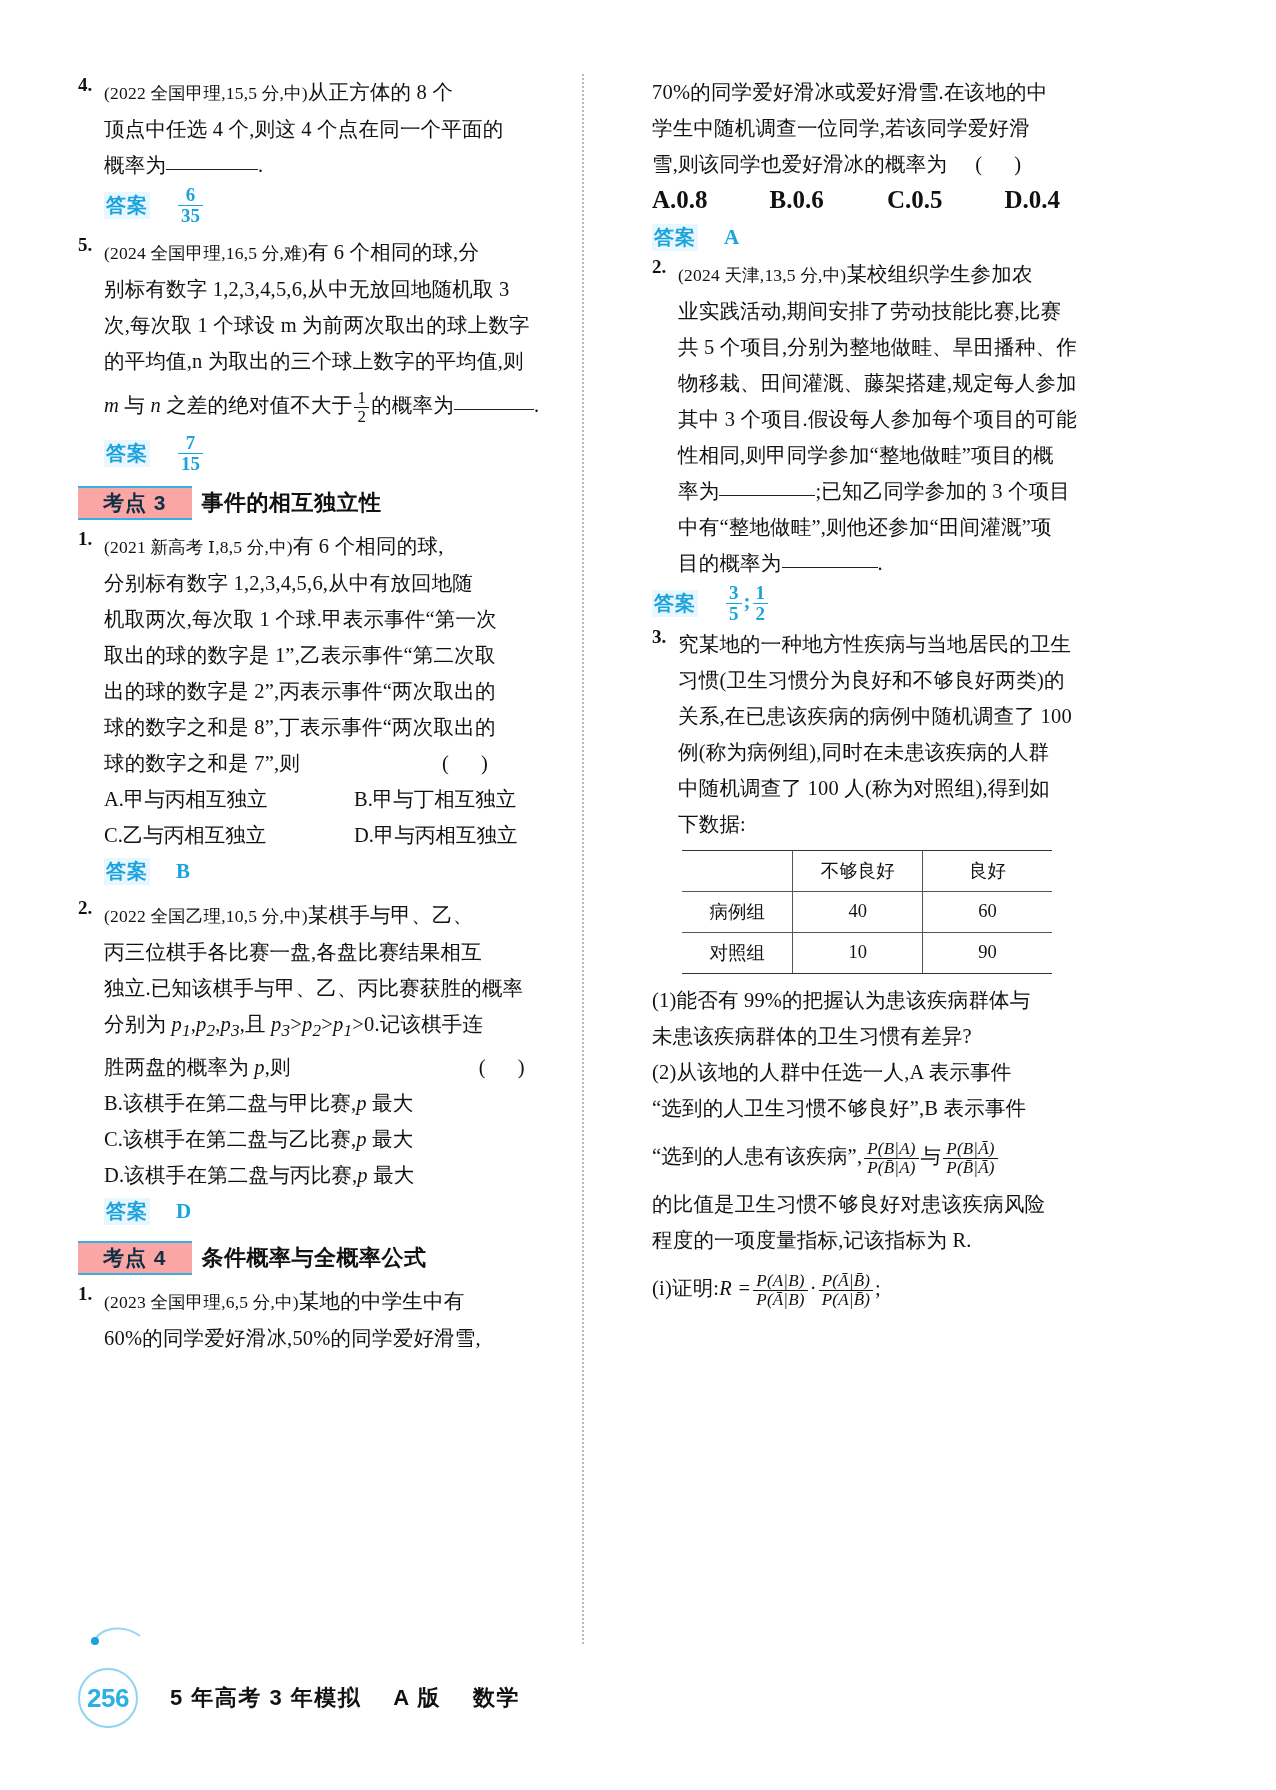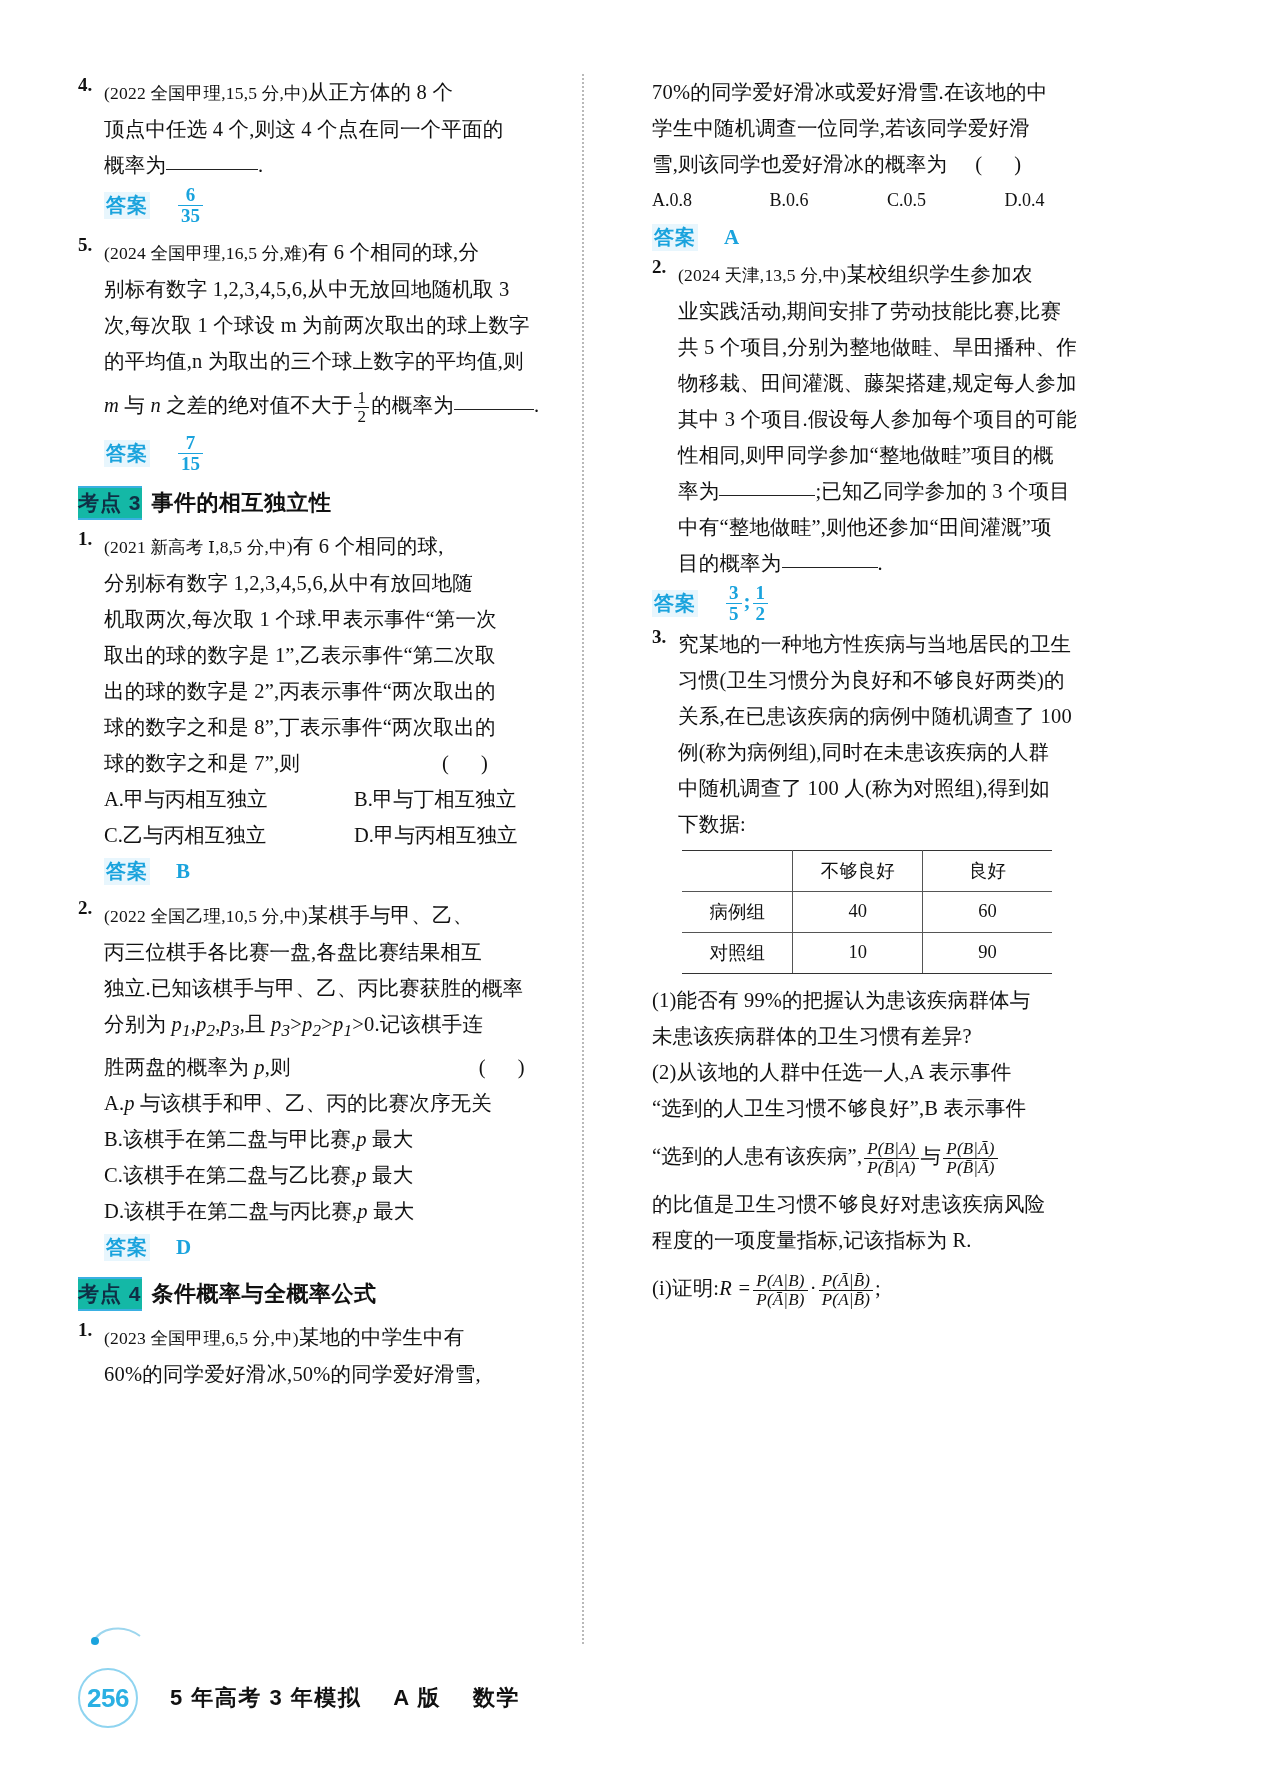--- a/index.html
+++ b/index.html
@@ -115,49 +115,50 @@
 
   
   .kaodian {
     display: flex;
     align-items: baseline;
     gap: 10px;
     margin: 12px 0 8px 0;
     font-family: "Liberation Sans", sans-serif;
   }
   .kaodian .tag {
-    background: #14b8a6;
+    background: #fca5a5;
     border-top: 2.5px solid #3ab0e2;
     border-bottom: 2.5px solid #3ab0e2;
     color: #0f2f45;
     font-weight: bold;
     font-size: 21px;
-    padding: 1px 0;
+    padding: 1px 25px;
     letter-spacing: 1px;
   }
   .kaodian .ktitle {
     font-weight: bold;
     font-size: 22px;
     color: #111;
     letter-spacing: 0.5px;
   }
 
   
   .opts2 {
     display: flex;
     font-size: 20.5px;
     line-height: 36px;
     gap: 12px;
   }
   .opts2 > span:first-child { width: 238px; }
 
   .opts4 {
     display: flex;
-    font-size: 18px;
+    font-size: 25px;
     line-height: 36px;
+    font-weight: bold;
   }
   .opts4 > span { width: 118px; }
 
   
   .dtable {
     margin: 8px 0 8px 30px;
     border-collapse: collapse;
     font-size: 18.5px;
     width: 370px;
   }
@@ -284,21 +285,20 @@
         <span class="ans-val">B</span>
       </div>
 
       <div class="q" style="margin-top:8px">
         <span class="qnum">2.</span>
         <div class="line"><span class="meta">(2022 全国乙理,10,5 分,中)</span><span>某棋手与甲、乙、</span></div>
         <div class="line">丙三位棋手各比赛一盘,各盘比赛结果相互</div>
         <div class="line">独立.已知该棋手与甲、乙、丙比赛获胜的概率</div>
         <div class="line">分别为 <span class="it">p<sub>1</sub></span>,<span class="it">p<sub>2</sub></span>,<span class="it">p<sub>3</sub></span>,且 <span class="it">p<sub>3</sub></span>&gt;<span class="it">p<sub>2</sub></span>&gt;<span class="it">p<sub>1</sub></span>&gt;0.记该棋手连</div>
         <div class="line">胜两盘的概率为 <span class="it">p</span>,则<span style="display:inline-block;width:188px"></span>(<span style="display:inline-block;width:32px"></span>)</div>
-        <div class="line">A.<span class="it">p</span> 与该棋手和甲、乙、丙的比赛次序无关</div>
         <div class="line">B.该棋手在第二盘与甲比赛,<span class="it">p</span> 最大</div>
         <div class="line">C.该棋手在第二盘与乙比赛,<span class="it">p</span> 最大</div>
         <div class="line">D.该棋手在第二盘与丙比赛,<span class="it">p</span> 最大</div>
       </div>
       <div class="ans-row">
         <span class="ans-label">答案</span>
         <span class="ans-val">D</span>
       </div>
 
       <div class="kaodian">

